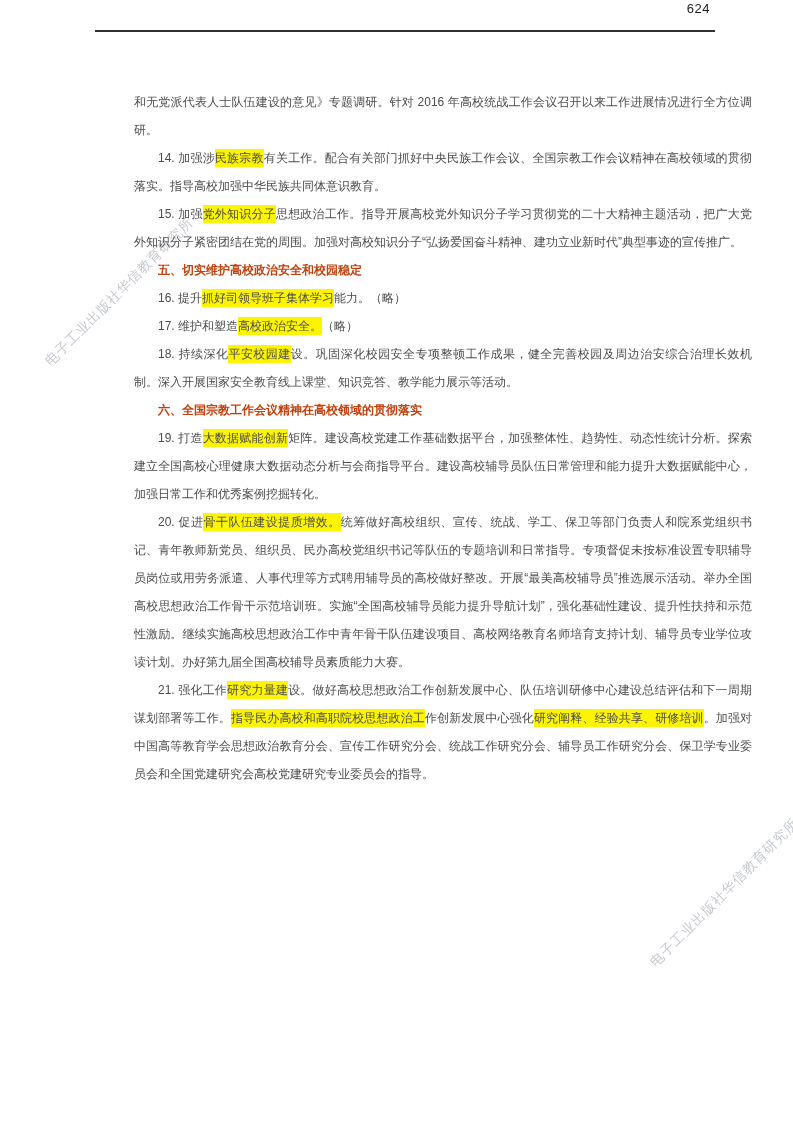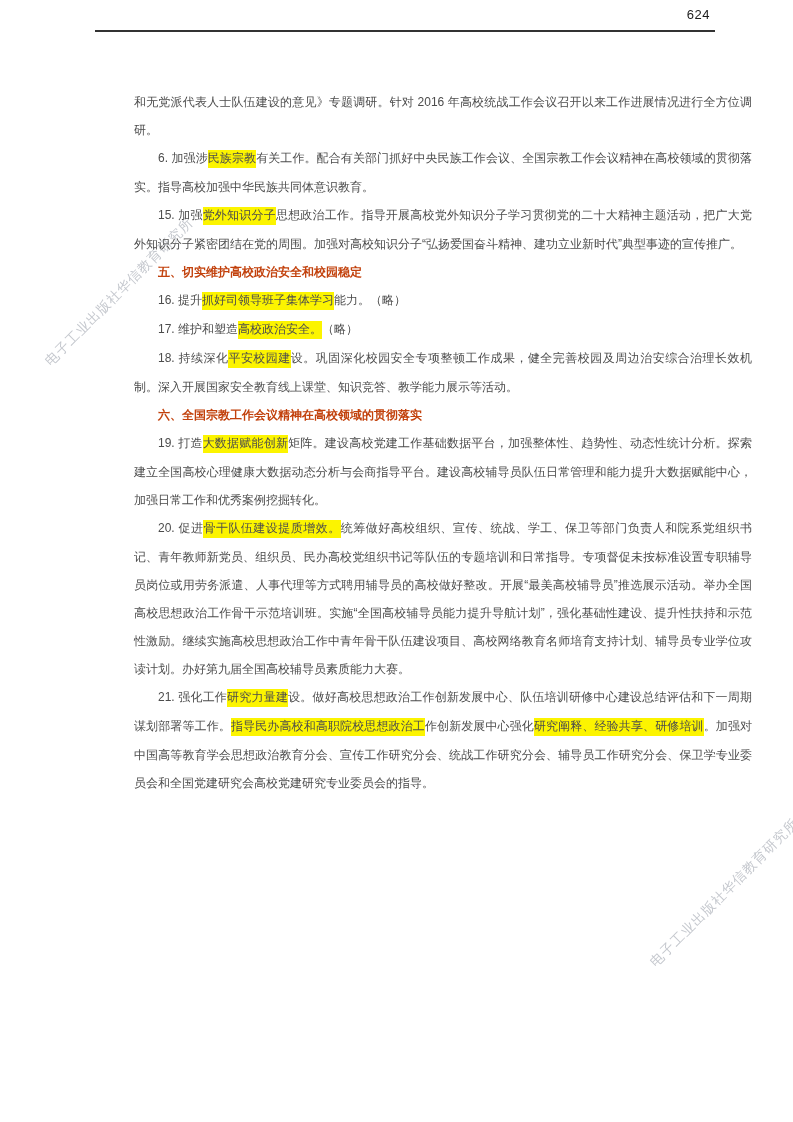--- a/index.html
+++ b/index.html
@@ -5,21 +5,21 @@
   html, body { margin: 0; padding: 0; }
   body {
     width: 793px; height: 1122px;
     background: #ffffff;
     font-family: "Liberation Sans", "DejaVu Sans", sans-serif;
     position: relative;
     overflow: hidden;
   }
   .page-number {
     position: absolute;
-    top: 7px; right: 83px;
+    top: 1px; right: 83px;
     font-size: 13px;
     color: #1c1c1c;
     letter-spacing: 0.5px;
   }
   .header-rule {
     position: absolute;
     left: 95px; top: 30px;
     width: 620px; height: 2px;
     background: #333333;
   }
@@ -35,21 +35,20 @@
     z-index: 2;
     margin-left: 44px;
   }
   .content p { margin: 0; }
   .content p.indent { text-indent: 2em; }
   .content p.heading { font-weight: bold; color: #c2410c; }
   .content mark {
     background: #fcf400;
     color: inherit;
     padding: 2px 0;
-    font-family: Liberation Mono, monospace;
   }
   .watermark {
     position: absolute;
     font-size: 13.5px;
     color: #c5c8ce;
     letter-spacing: 1px;
     white-space: nowrap;
     transform: rotate(-45deg);
     transform-origin: center center;
     z-index: 1;
@@ -65,21 +64,21 @@
 <div class="page-number">624</div>
 
 <div class="header-rule"></div>
 
 <div class="watermark" id="watermark-1">电子工业出版社华信教育研究所</div>
 
 <div class="watermark" id="watermark-2">电子工业出版社华信教育研究所</div>
 
 <div class="content" id="document-content">
     <p class="body"><span>和无党派代表人士队伍建设的意见》专题调研。针对 2016 年高校统战工作会议召开以来工作进展情况进行全方位调研。</span></p>
-    <p class="indent body"><span>6. 加强涉</span><mark>民族宗教</mark><span>有关工作。配合有关部门抓好中央民族工作会议、全国宗教工作会议精神在高校领域的贯彻落实。指导高校加强中华民族共同体意识教育。</span></p>
+    <p class="indent body"><span>14. 加强涉</span><mark>民族宗教</mark><span>有关工作。配合有关部门抓好中央民族工作会议、全国宗教工作会议精神在高校领域的贯彻落实。指导高校加强中华民族共同体意识教育。</span></p>
     <p class="indent body"><span>15. 加强</span><mark>党外知识分子</mark><span>思想政治工作。指导开展高校党外知识分子学习贯彻党的二十大精神主题活动，把广大党外知识分子紧密团结在党的周围。加强对高校知识分子“弘扬爱国奋斗精神、建功立业新时代”典型事迹的宣传推广。</span></p>
     <p class="indent heading"><span>五、切实维护高校政治安全和校园稳定</span></p>
     <p class="indent body"><span>16. 提升</span><mark>抓好司领导班子集体学习</mark><span>能力。（略）</span></p>
     <p class="indent body"><span>17. 维护和塑造</span><mark>高校政治安全。</mark><span>（略）</span></p>
     <p class="indent body"><span>18. 持续深化</span><mark>平安校园建</mark><span>设。巩固深化校园安全专项整顿工作成果，健全完善校园及周边治安综合治理长效机制。深入开展国家安全教育线上课堂、知识竞答、教学能力展示等活动。</span></p>
     <p class="indent heading"><span>六、全国宗教工作会议精神在高校领域的贯彻落实</span></p>
     <p class="indent body"><span>19. 打造</span><mark>大数据赋能创新</mark><span>矩阵。建设高校党建工作基础数据平台，加强整体性、趋势性、动态性统计分析。探索建立全国高校心理健康大数据动态分析与会商指导平台。建设高校辅导员队伍日常管理和能力提升大数据赋能中心，加强日常工作和优秀案例挖掘转化。</span></p>
     <p class="indent body"><span>20. 促进</span><mark>骨干队伍建设提质增效。</mark><span>统筹做好高校组织、宣传、统战、学工、保卫等部门负责人和院系党组织书记、青年教师新党员、组织员、民办高校党组织书记等队伍的专题培训和日常指导。专项督促未按标准设置专职辅导员岗位或用劳务派遣、人事代理等方式聘用辅导员的高校做好整改。开展“最美高校辅导员”推选展示活动。举办全国高校思想政治工作骨干示范培训班。实施“全国高校辅导员能力提升导航计划”，强化基础性建设、提升性扶持和示范性激励。继续实施高校思想政治工作中青年骨干队伍建设项目、高校网络教育名师培育支持计划、辅导员专业学位攻读计划。办好第九届全国高校辅导员素质能力大赛。</span></p>
     <p class="indent body"><span>21. 强化工作</span><mark>研究力量建</mark><span>设。做好高校思想政治工作创新发展中心、队伍培训研修中心建设总结评估和下一周期谋划部署等工作。</span><mark>指导民办高校和高职院校思想政治工</mark><span>作创新发展中心强化</span><mark>研究阐释、经验共享、研修培训</mark><span>。加强对中国高等教育学会思想政治教育分会、宣传工作研究分会、统战工作研究分会、辅导员工作研究分会、保卫学专业委员会和全国党建研究会高校党建研究专业委员会的指导。</span></p>
   </div>

